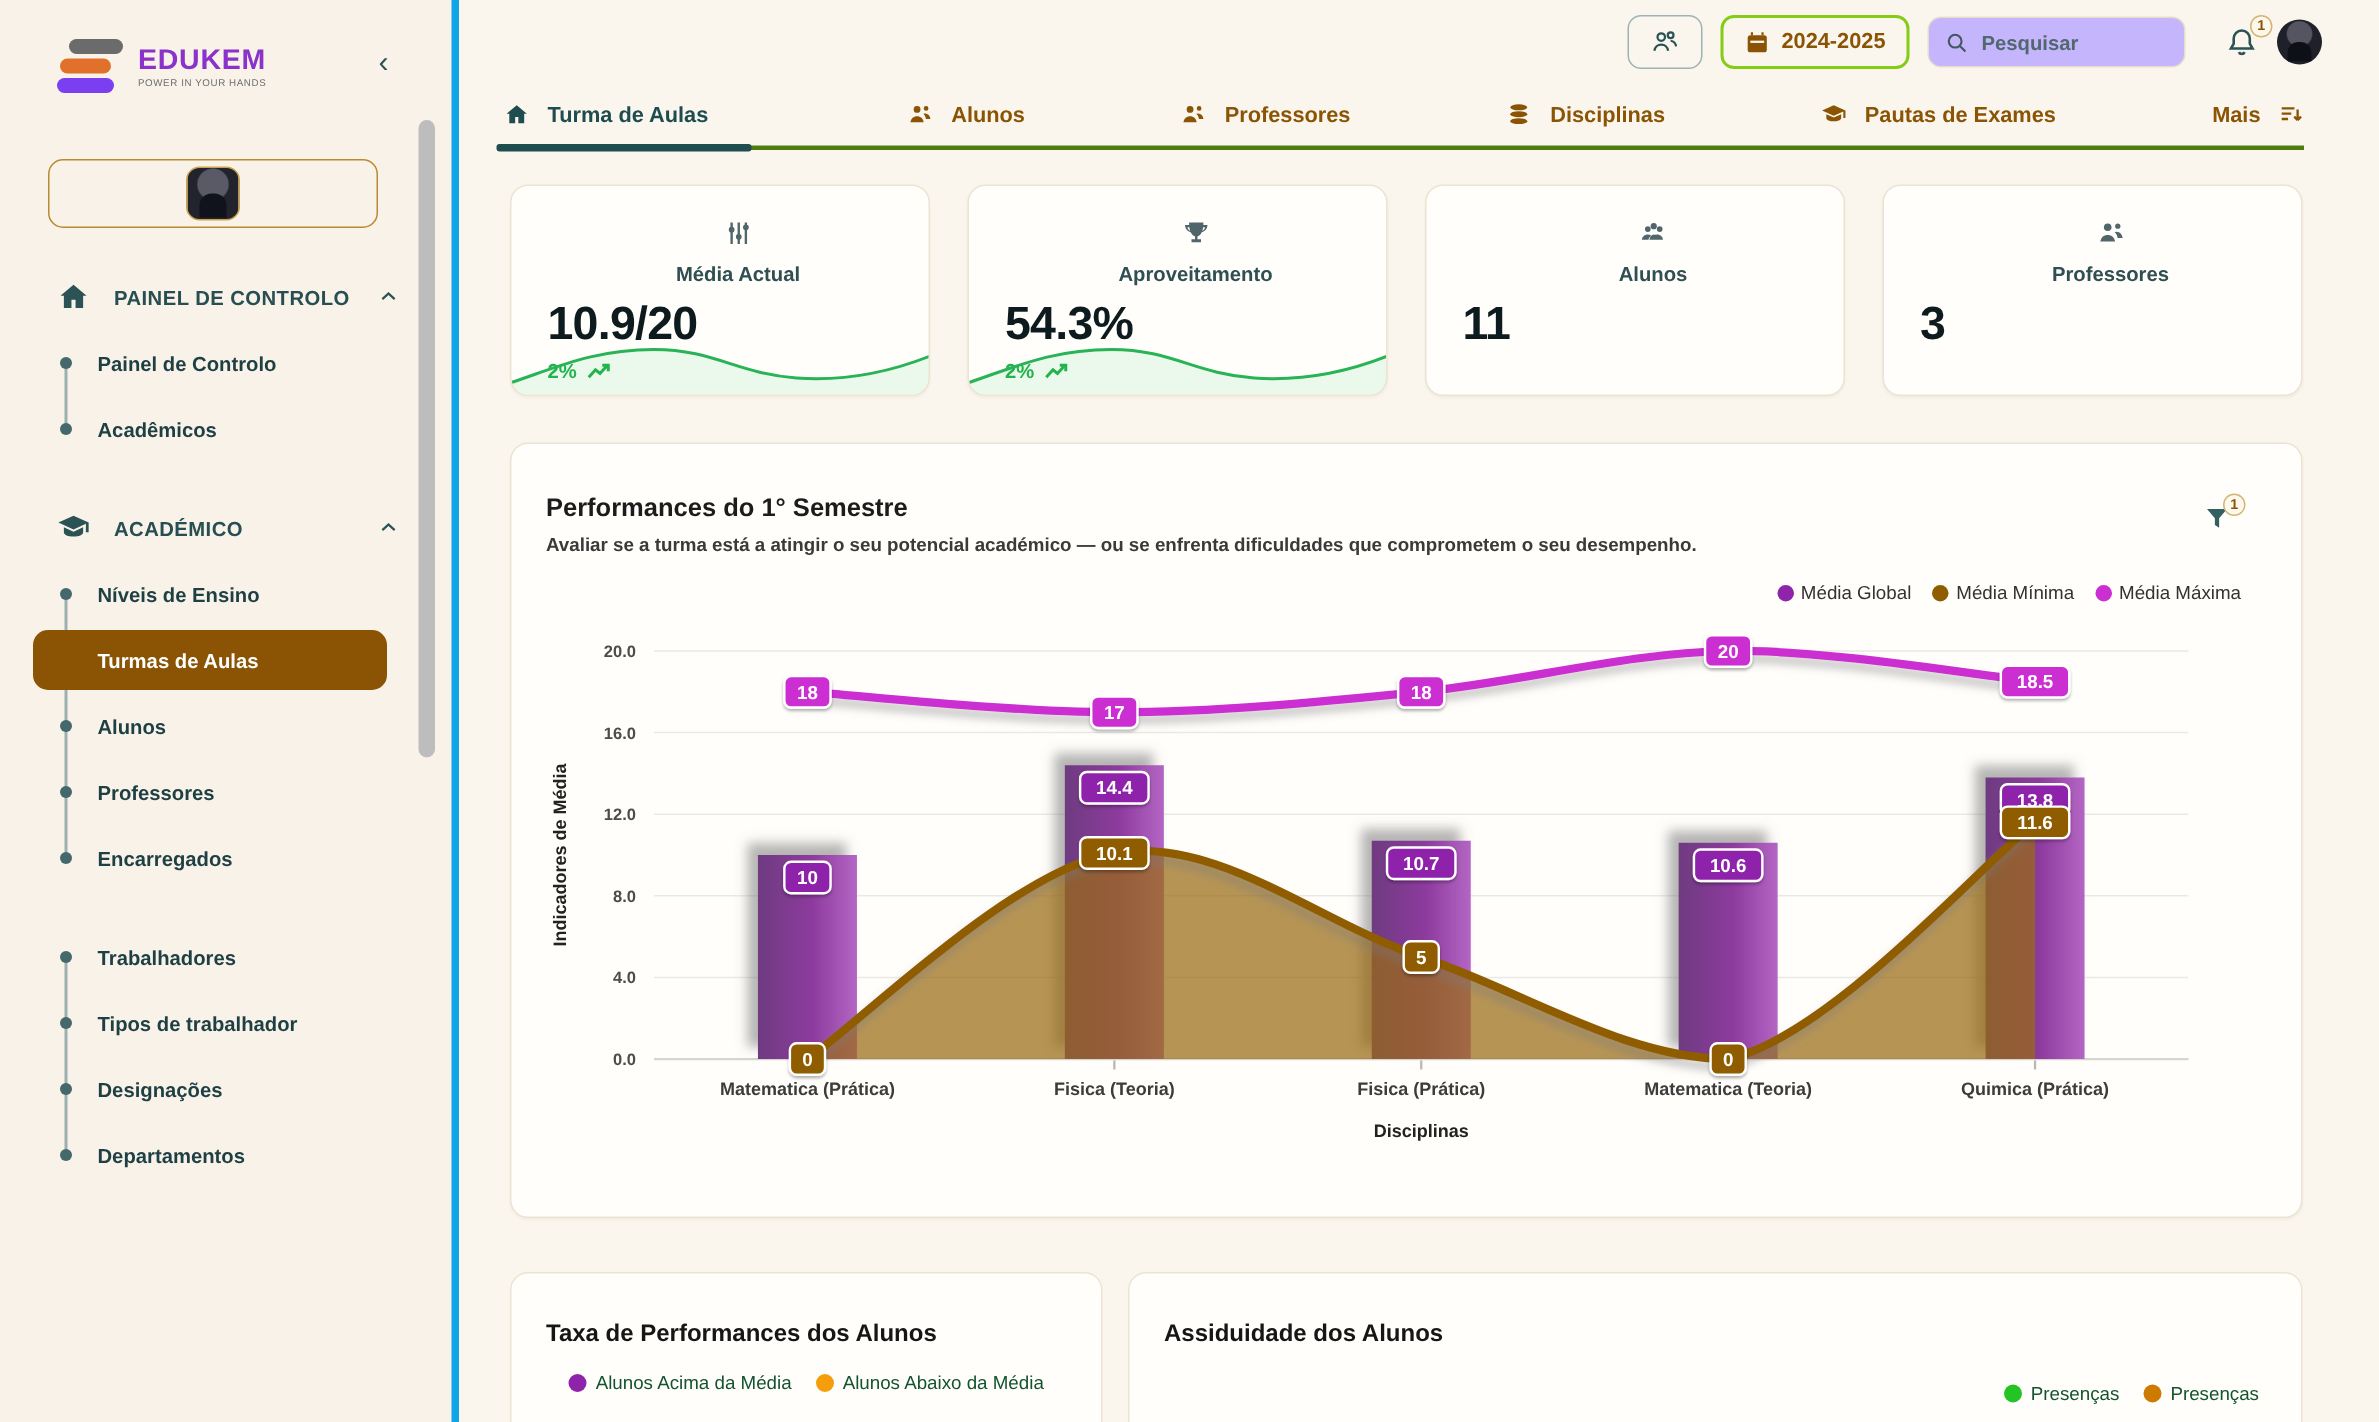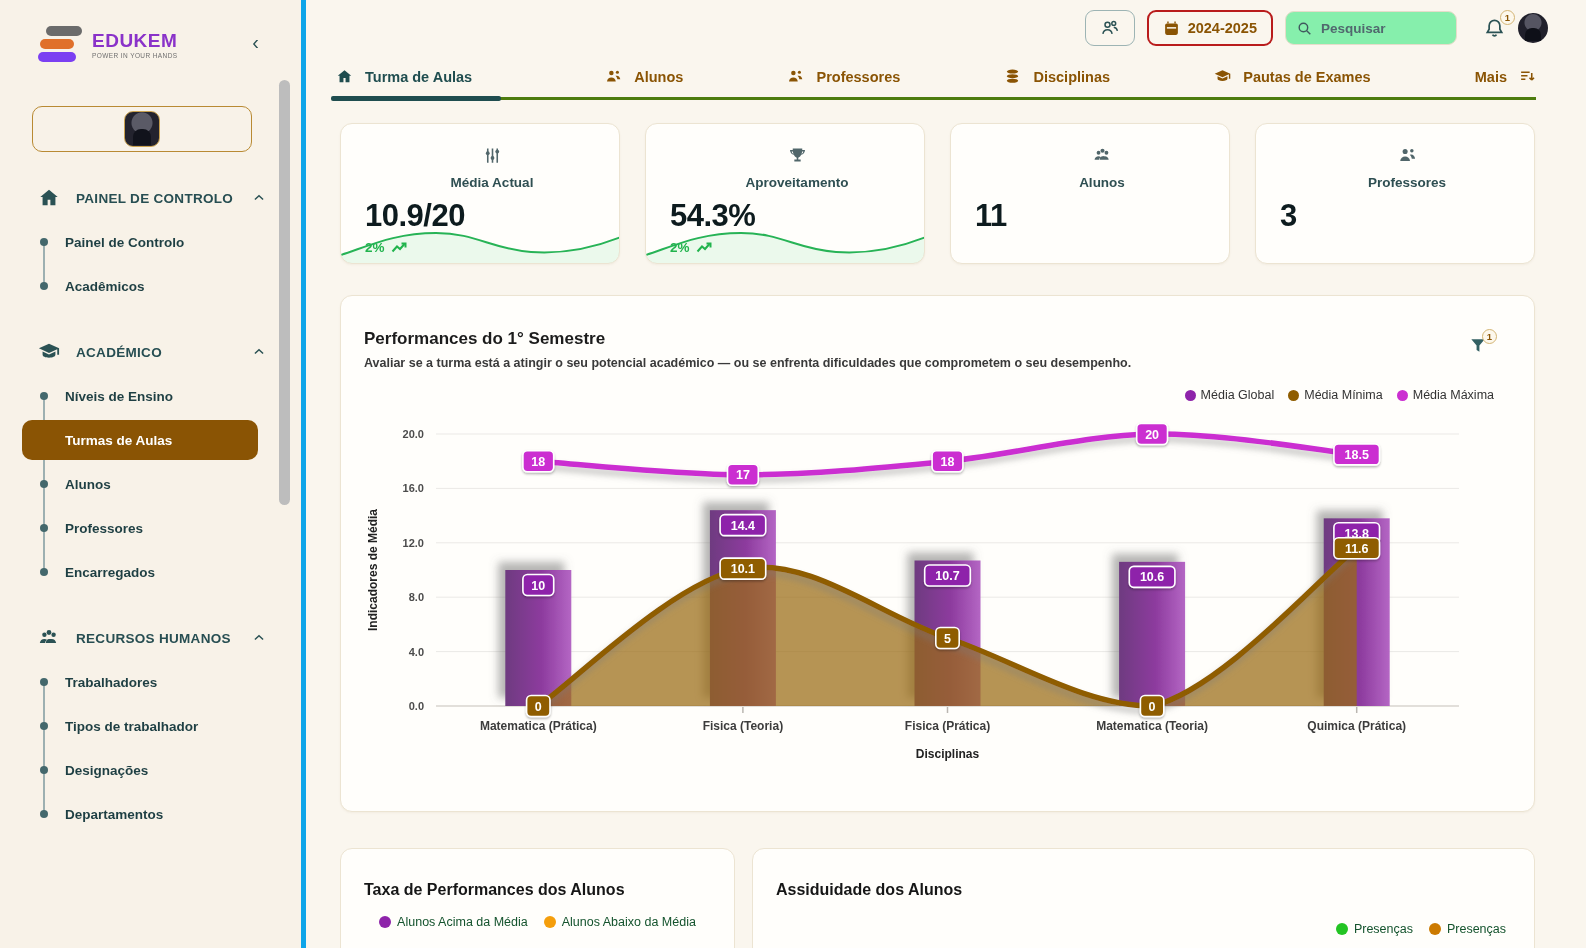--- a/index.html
+++ b/index.html
@@ -37,22 +37,22 @@
   .subitem.active .si-label { color:#fff; }
   .side-scrollbar { position:absolute; right:11px; top:80px; width:11px; height:425px; border-radius:6px; background:#bdbdbd; }
 
   
   .main { position:absolute; left:306px; top:0; width:1280px; height:948px; }
 
   
   .topbar { position:absolute; top:10px; right:38px; display:flex; align-items:center; gap:12px; }
   .tb-btn { height:36px; display:flex; align-items:center; gap:8px; border-radius:9px; background:transparent; cursor:pointer; }
   .users-btn { width:50px; justify-content:center; border:1px solid #9db4b4; color:#2b5254; }
-  .year-btn { padding:0 14px; border:2px solid #b91c1c; color:#8a5404; font-weight:bold; font-size:14.5px; }
-  .search-box { width:172px; height:34px; background:#86efac; border:1px solid #e6ddca; border-radius:9px; display:flex; align-items:center; gap:8px; padding:0 10px; color:#8a9ba0; }
+  .year-btn { padding:0 14px; border:2px solid #84cc16; color:#8a5404; font-weight:bold; font-size:14.5px; }
+  .search-box { width:172px; height:34px; background:#c4b5fd; border:1px solid #e6ddca; border-radius:9px; display:flex; align-items:center; gap:8px; padding:0 10px; color:#8a9ba0; }
   .search-box .ph { font-size:13.5px; color:#51686e; font-weight:bold; }
   .bell-wrap { position:relative; margin-left:14px; color:#2b5254; cursor:pointer; }
   .badge { position:absolute; top:-7px; right:-9px; min-width:15px; height:15px; border-radius:50%; background:#fdf8ec; border:1px solid #d4b575; color:#8a5404; font-size:9.5px; font-weight:bold; display:flex; align-items:center; justify-content:center; padding:0 2px; }
   .top-avatar { width:30px; height:30px; border-radius:50%; background:radial-gradient(circle at 50% 32%, #555562 0 8px, #20202b 9px); position:relative; overflow:hidden; cursor:pointer; }
   .top-avatar::after{ content:''; position:absolute; left:7px; top:15px; width:16px; height:13px; border-radius:7px 7px 0 0; background:#0e1018; }
 
   
   .tabs { position:absolute; left:30px; right:50px; top:56px; height:44px; display:flex; align-items:center; justify-content:space-between; border-bottom:3px solid #4d7c0f; }
   .tab { display:flex; align-items:center; gap:12px; font-size:14.5px; font-weight:bold; color:#8a5404; cursor:pointer; position:relative; height:100%; }
   .tab .t-icon { width:17px; height:17px; }
@@ -171,32 +171,20 @@
           </div>
         <div class="subitem">
             <span class="dot"></span>
             <span class="si-label">Encarregados</span>
           </div>
       </div>
     </div>
 
 
     <div class="nav-section">
-      <div class="nav-head">
-        <svg class="ic nh-icon" viewBox="0 0 24 24" fill="currentColor">
-            <circle cx="7" cy="8.5" r="2.4"></circle>
-            <circle cx="17" cy="8.5" r="2.4"></circle>
-            <circle cx="12" cy="6" r="2.6"></circle>
-            <path d="M2 17.5c.3-2.6 2.3-4.4 5-4.4 1 0 2 .3 2.8.8-1.2 1-2 2.3-2.2 3.6zM14.2 17.5c-.2-1.3-1-2.6-2.2-3.6.8-.5 1.8-.8 2.8-.8 2.7 0 4.7 1.8 5 4.4zM8.4 17.5c.3-2.7 1.7-4.5 3.6-4.5s3.3 1.8 3.6 4.5z"></path>
-          </svg>
-        <span class="nh-label">RECURSOS HUMANOS</span>
-        <svg class="ic nh-caret" width="14" height="14" viewBox="0 0 24 24" fill="none" stroke="currentColor" stroke-width="2.6">
-            <path d="M5 14.5 12 8l7 6.5"></path>
-          </svg>
-      </div>
       <div class="subnav lined">
         <div class="subitem">
             <span class="dot"></span>
             <span class="si-label">Trabalhadores</span>
           </div>
         <div class="subitem">
             <span class="dot"></span>
             <span class="si-label">Tipos de trabalhador</span>
           </div>
         <div class="subitem">

